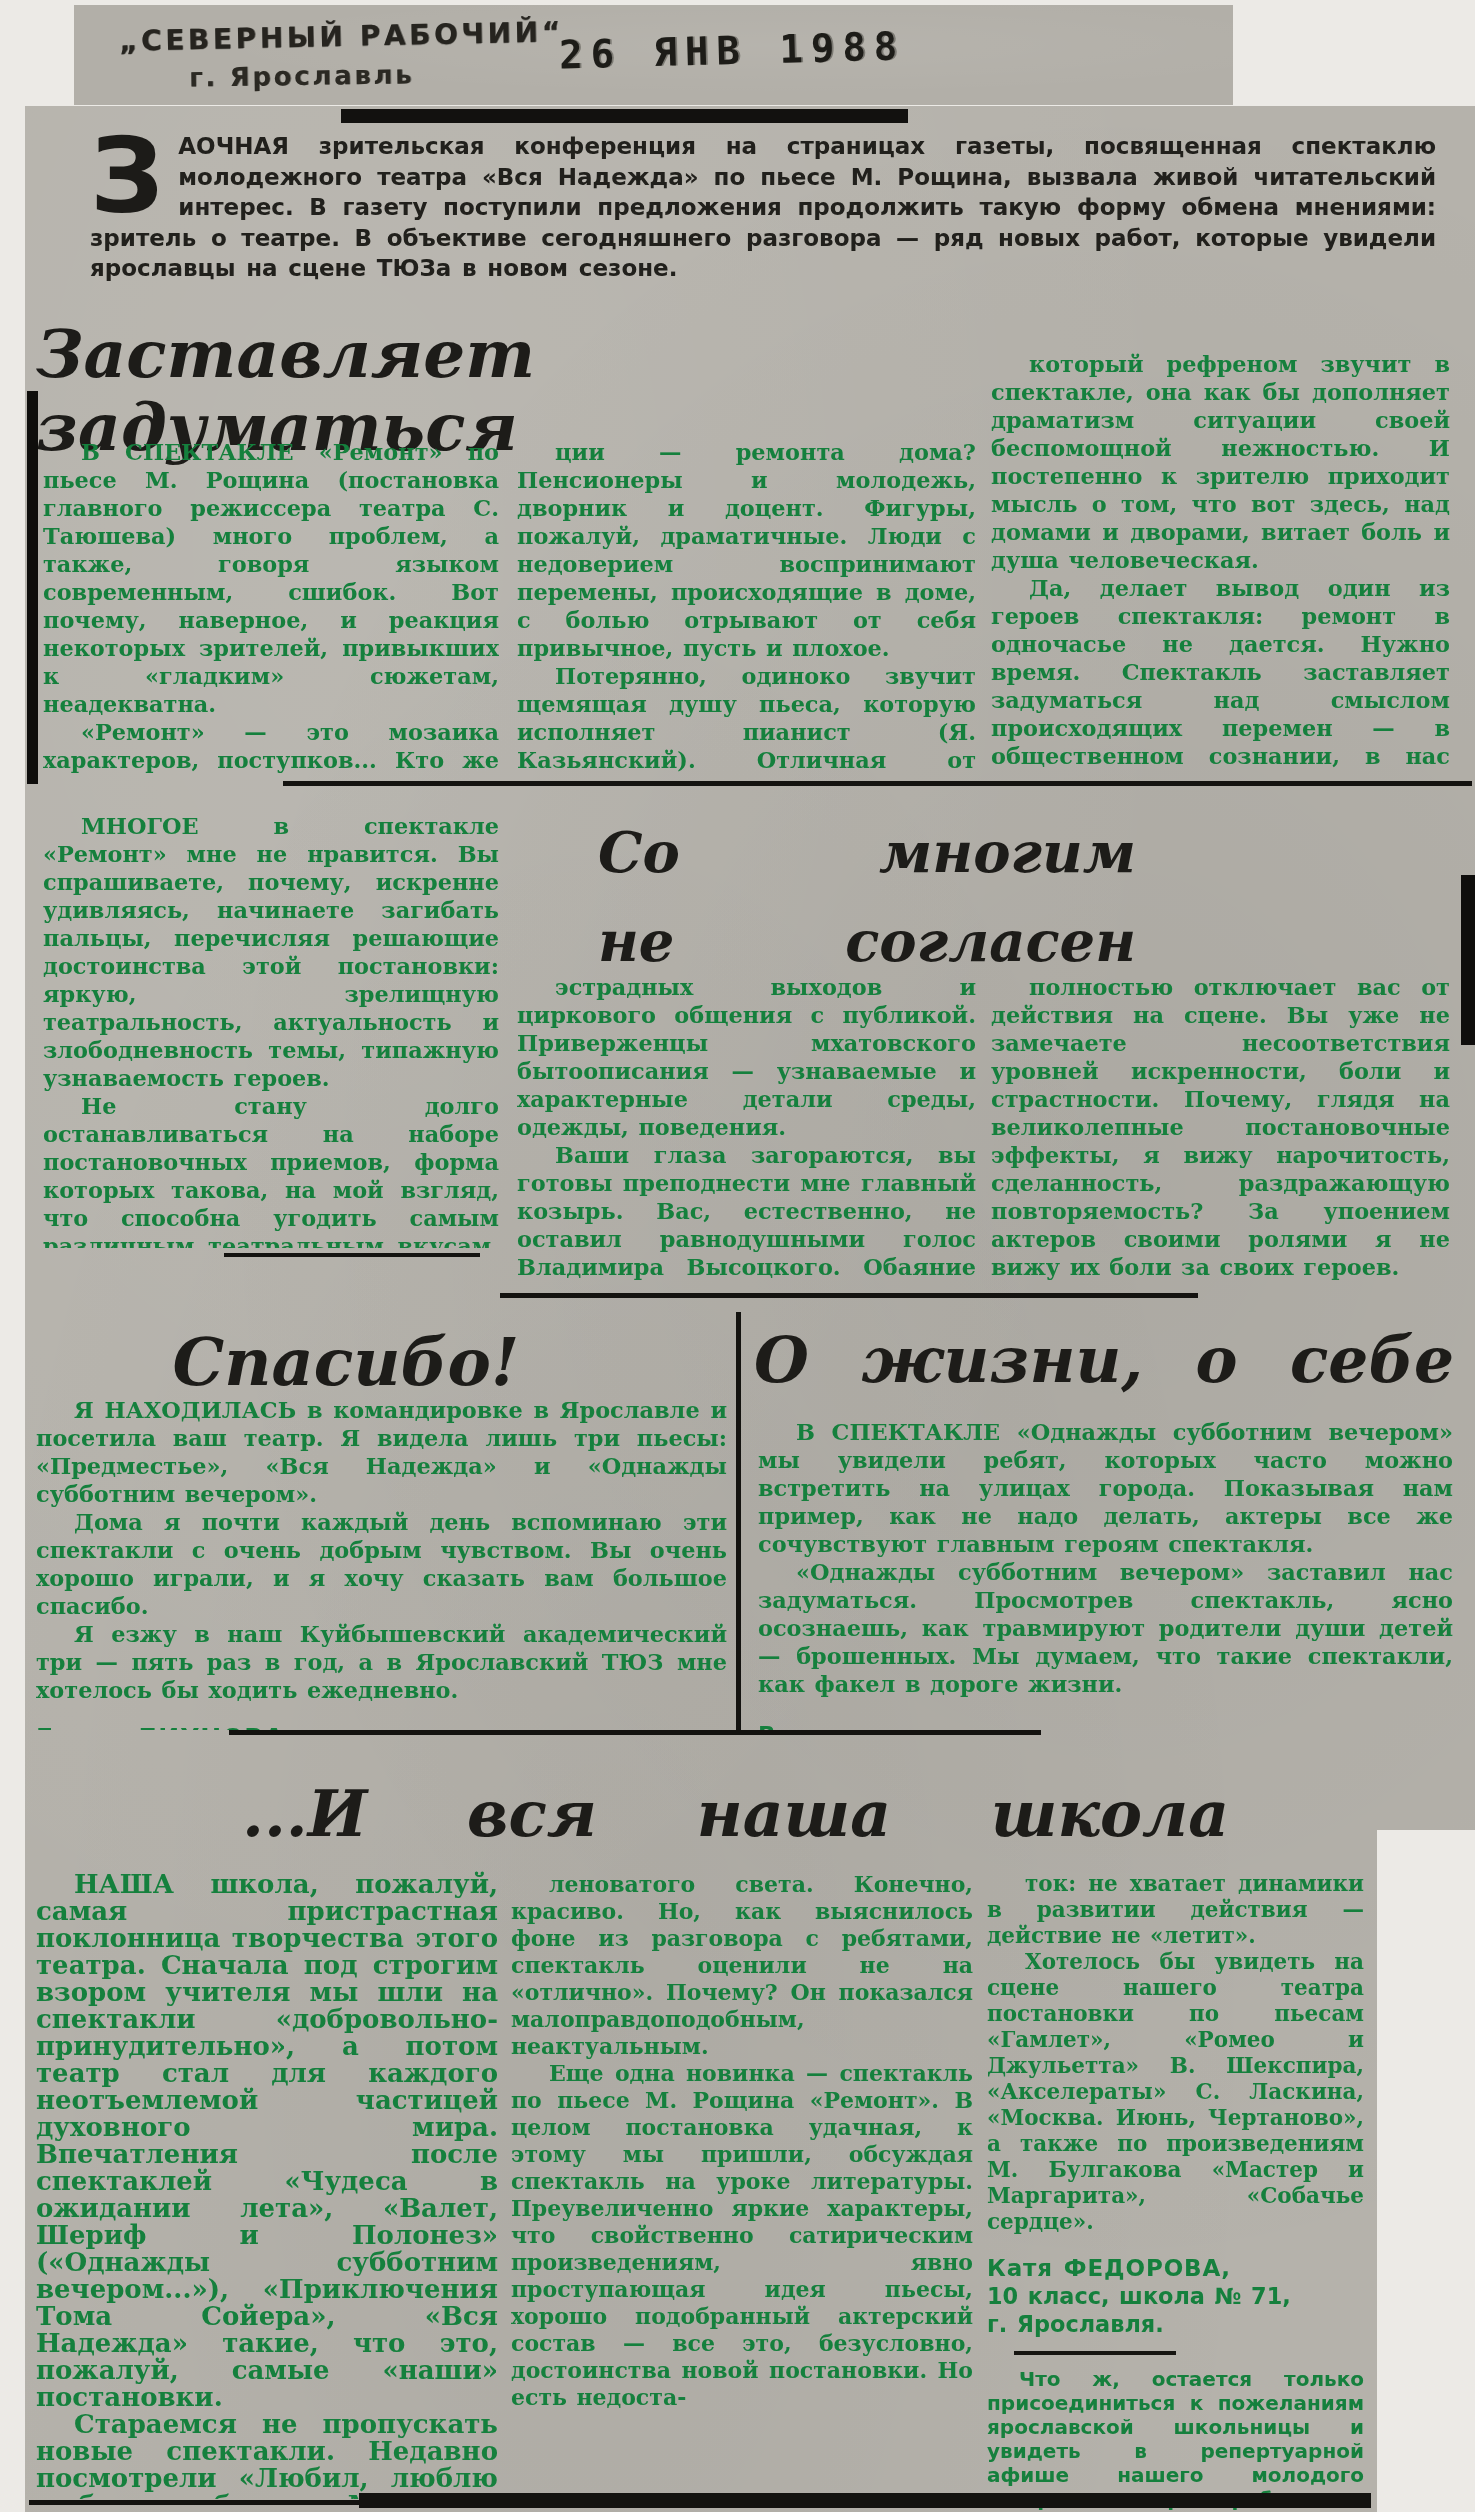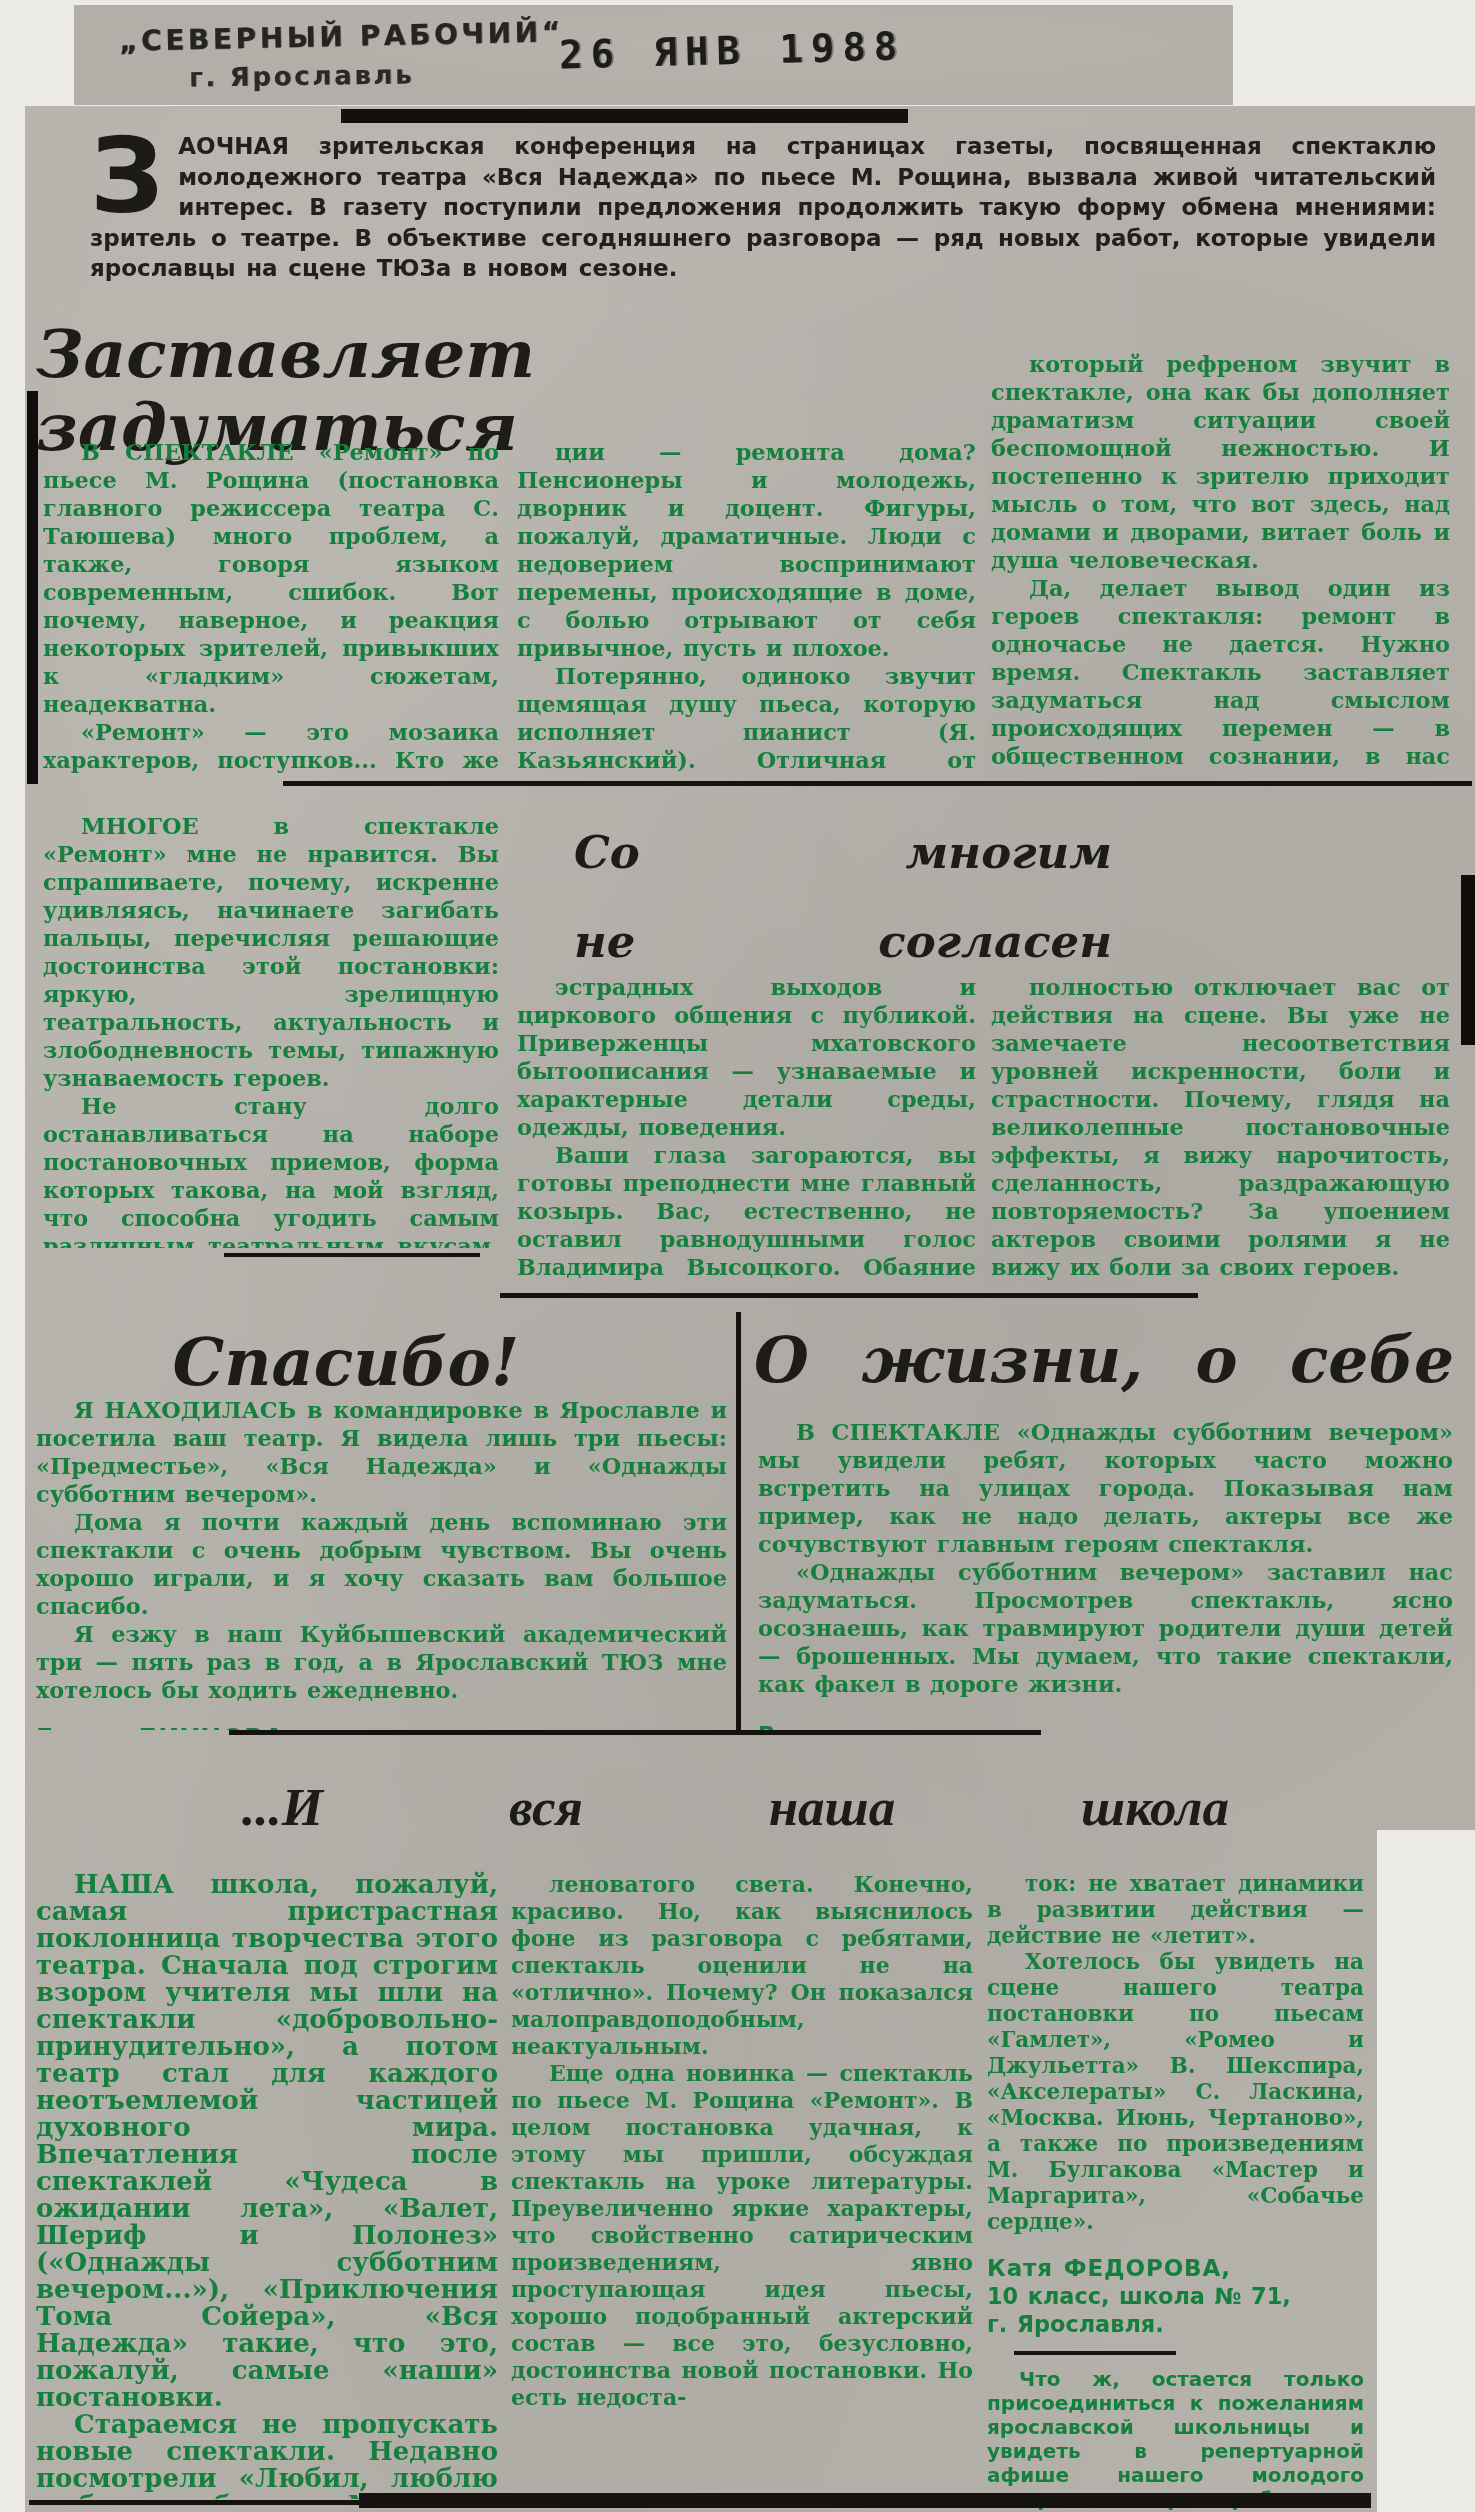--- a/index.html
+++ b/index.html
@@ -50,24 +50,24 @@
   .dropcap{
     float:left;font-family:"DejaVu Sans",sans-serif;font-weight:700;
     font-size:104px;line-height:83px;margin:3.6px 14.4px 0 0;color:#1c1b18;
   }
   .headline{
     position:absolute;font-family:"DejaVu Serif",serif;font-style:italic;
     font-weight:700;color:#1d1c19;margin:0;
   }
   .justify-last{text-align:justify;text-align-last:justify;}
   #hl-remont{left:36px;top:318px;width:940px;font-size:66px;line-height:1.1;}
-  #hl-soglasen{left:574px;top:808px;width:538px;font-size:45px;line-height:89px;}
+  #hl-soglasen{left:598px;top:808px;width:538px;font-size:56px;line-height:89px;}
   #hl-spasibo{left:135px;top:1324px;width:422px;font-size:65px;text-align:center;}
   #hl-zhizni{left:754px;top:1323px;width:700px;font-size:63px;}
-  #hl-shkola{left:242px;top:1777px;width:987px;font-size:53px;font-family:Liberation Serif, serif;}
+  #hl-shkola{left:242px;top:1777px;width:987px;font-size:63px;}
   .col{position:absolute;overflow:hidden;}
   .bt{
     font-family:"DejaVu Serif",serif;font-weight:700;
     font-size:22.4px;line-height:28px;text-align:justify;color:#15803d;
     word-spacing:1.8px;
   }
   .bt p{margin:0;text-indent:38px;}
   #r1c1{left:43px;top:438px;width:456px;height:341px;}
   #r1c2{left:517px;top:438px;width:459px;height:341px;}
   #r1c3{left:991px;top:350px;width:459px;height:429px;}

